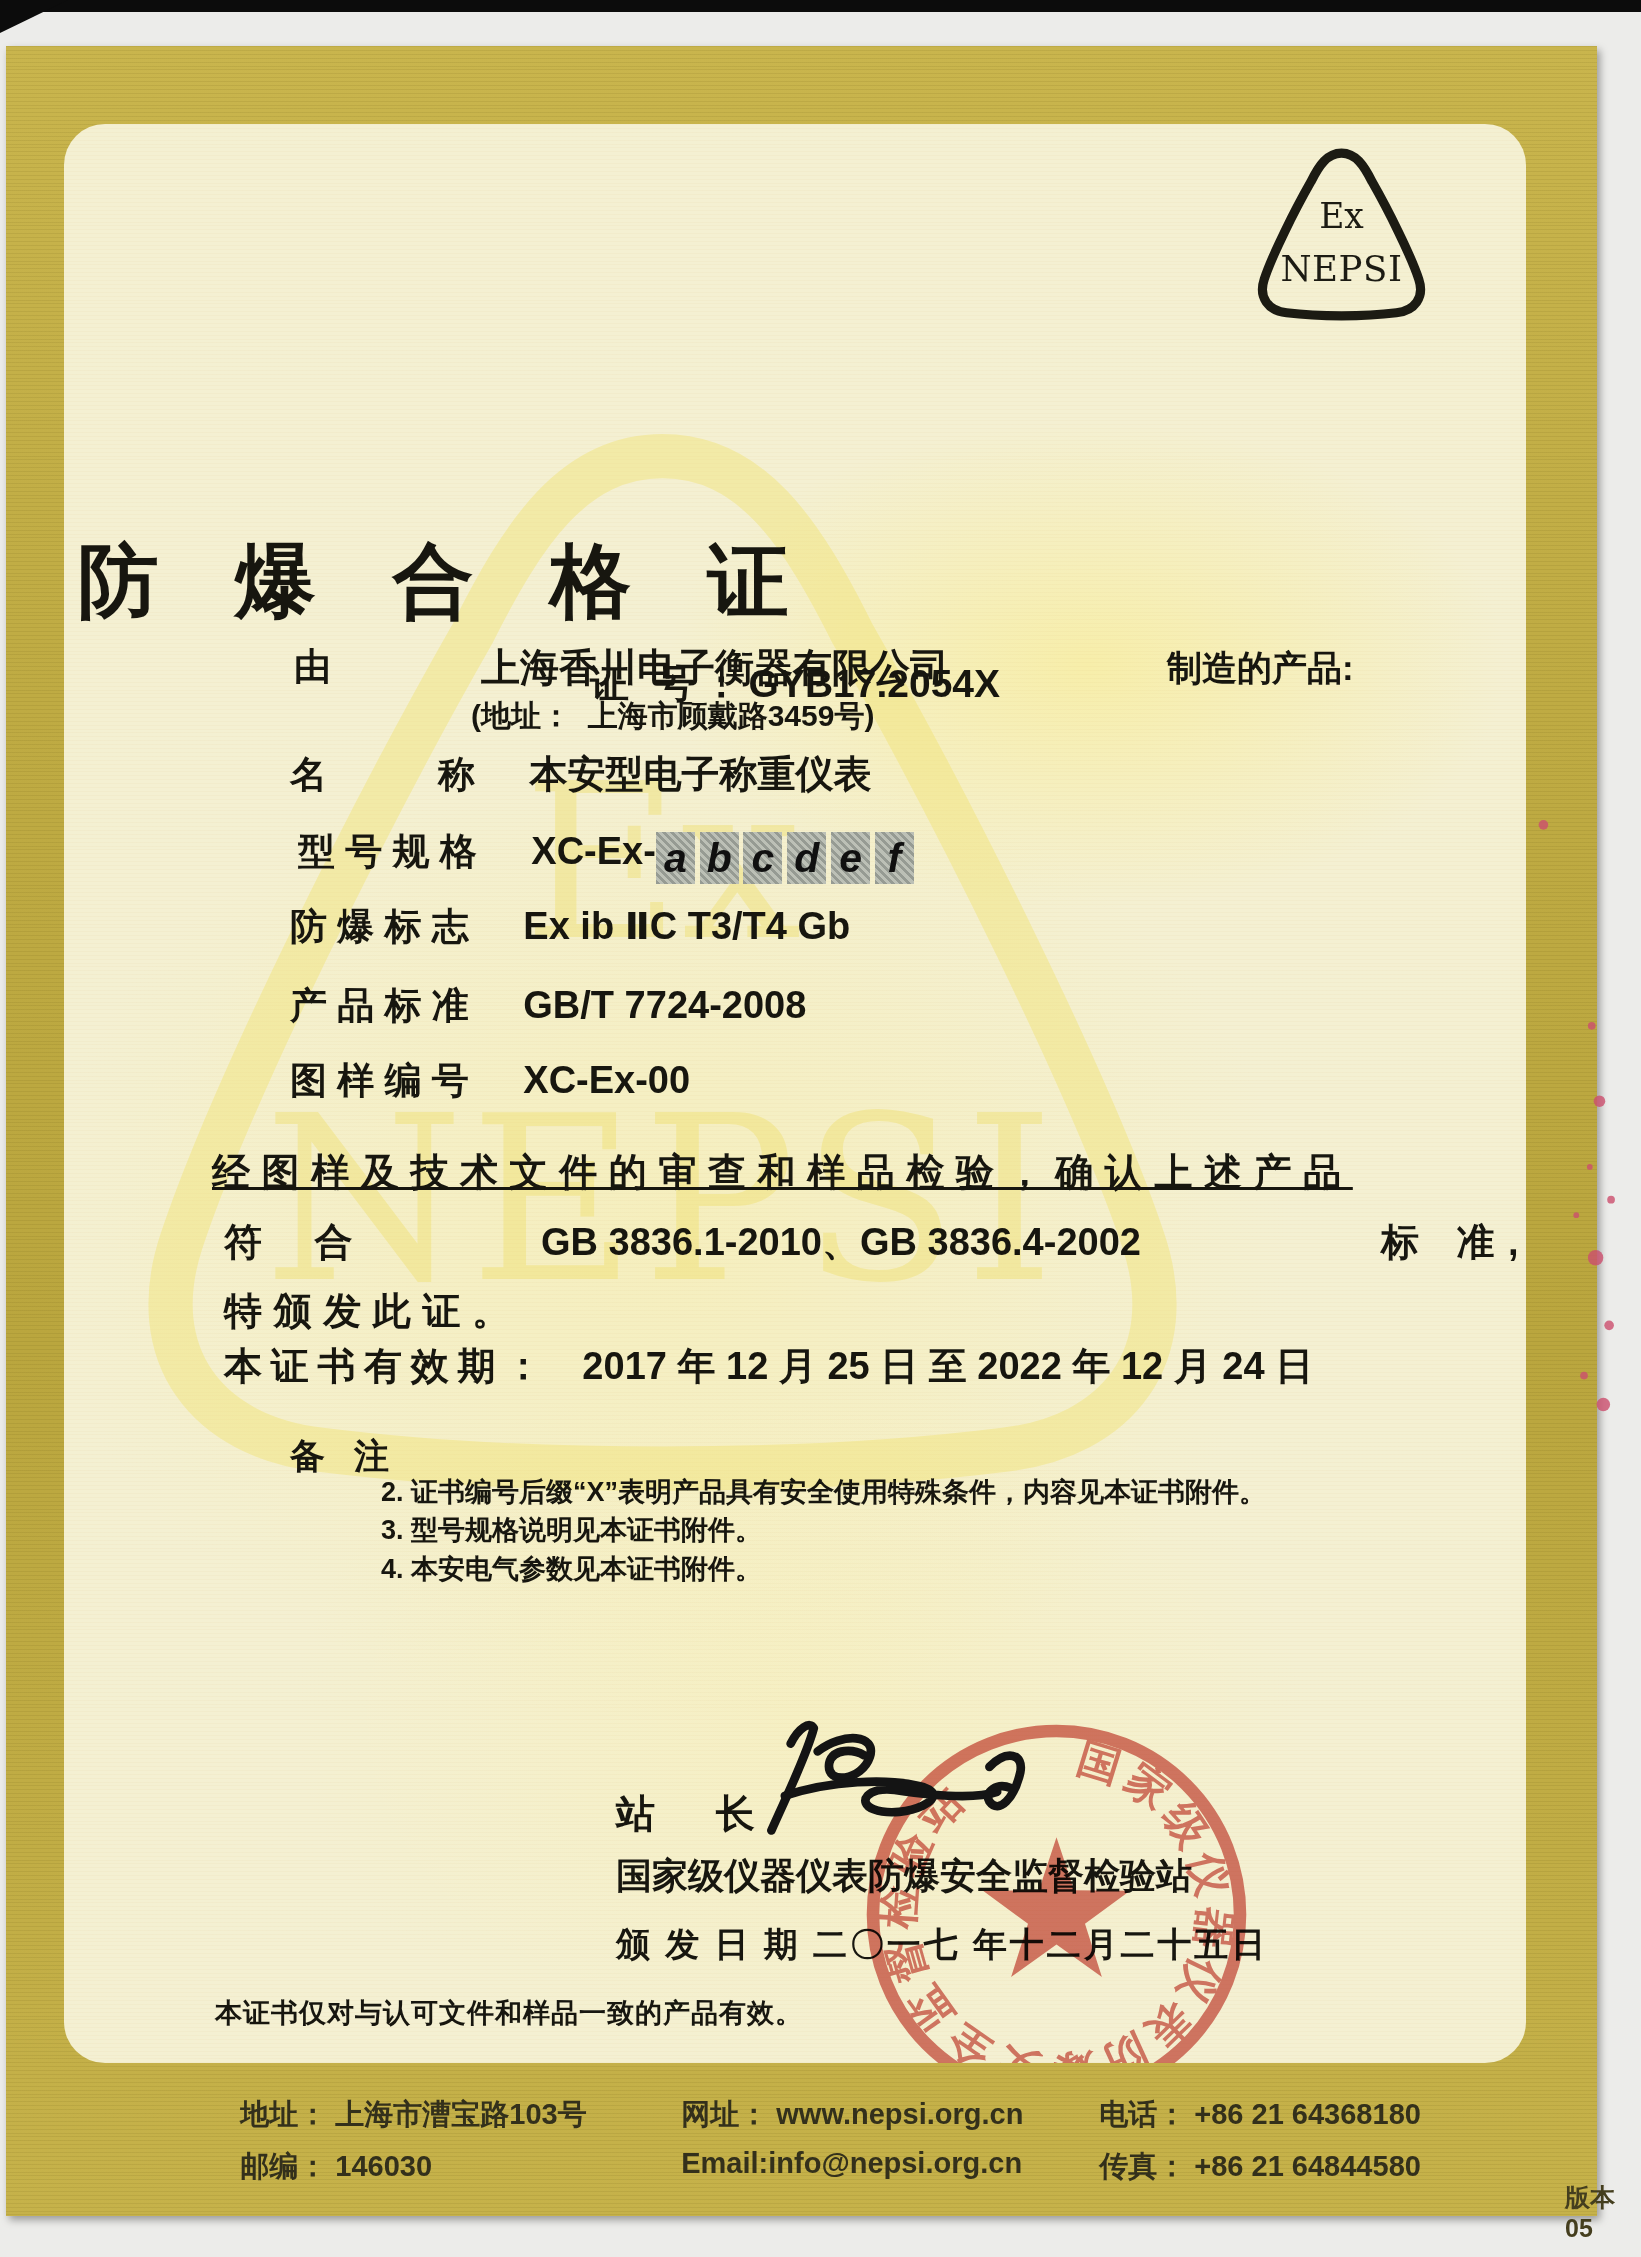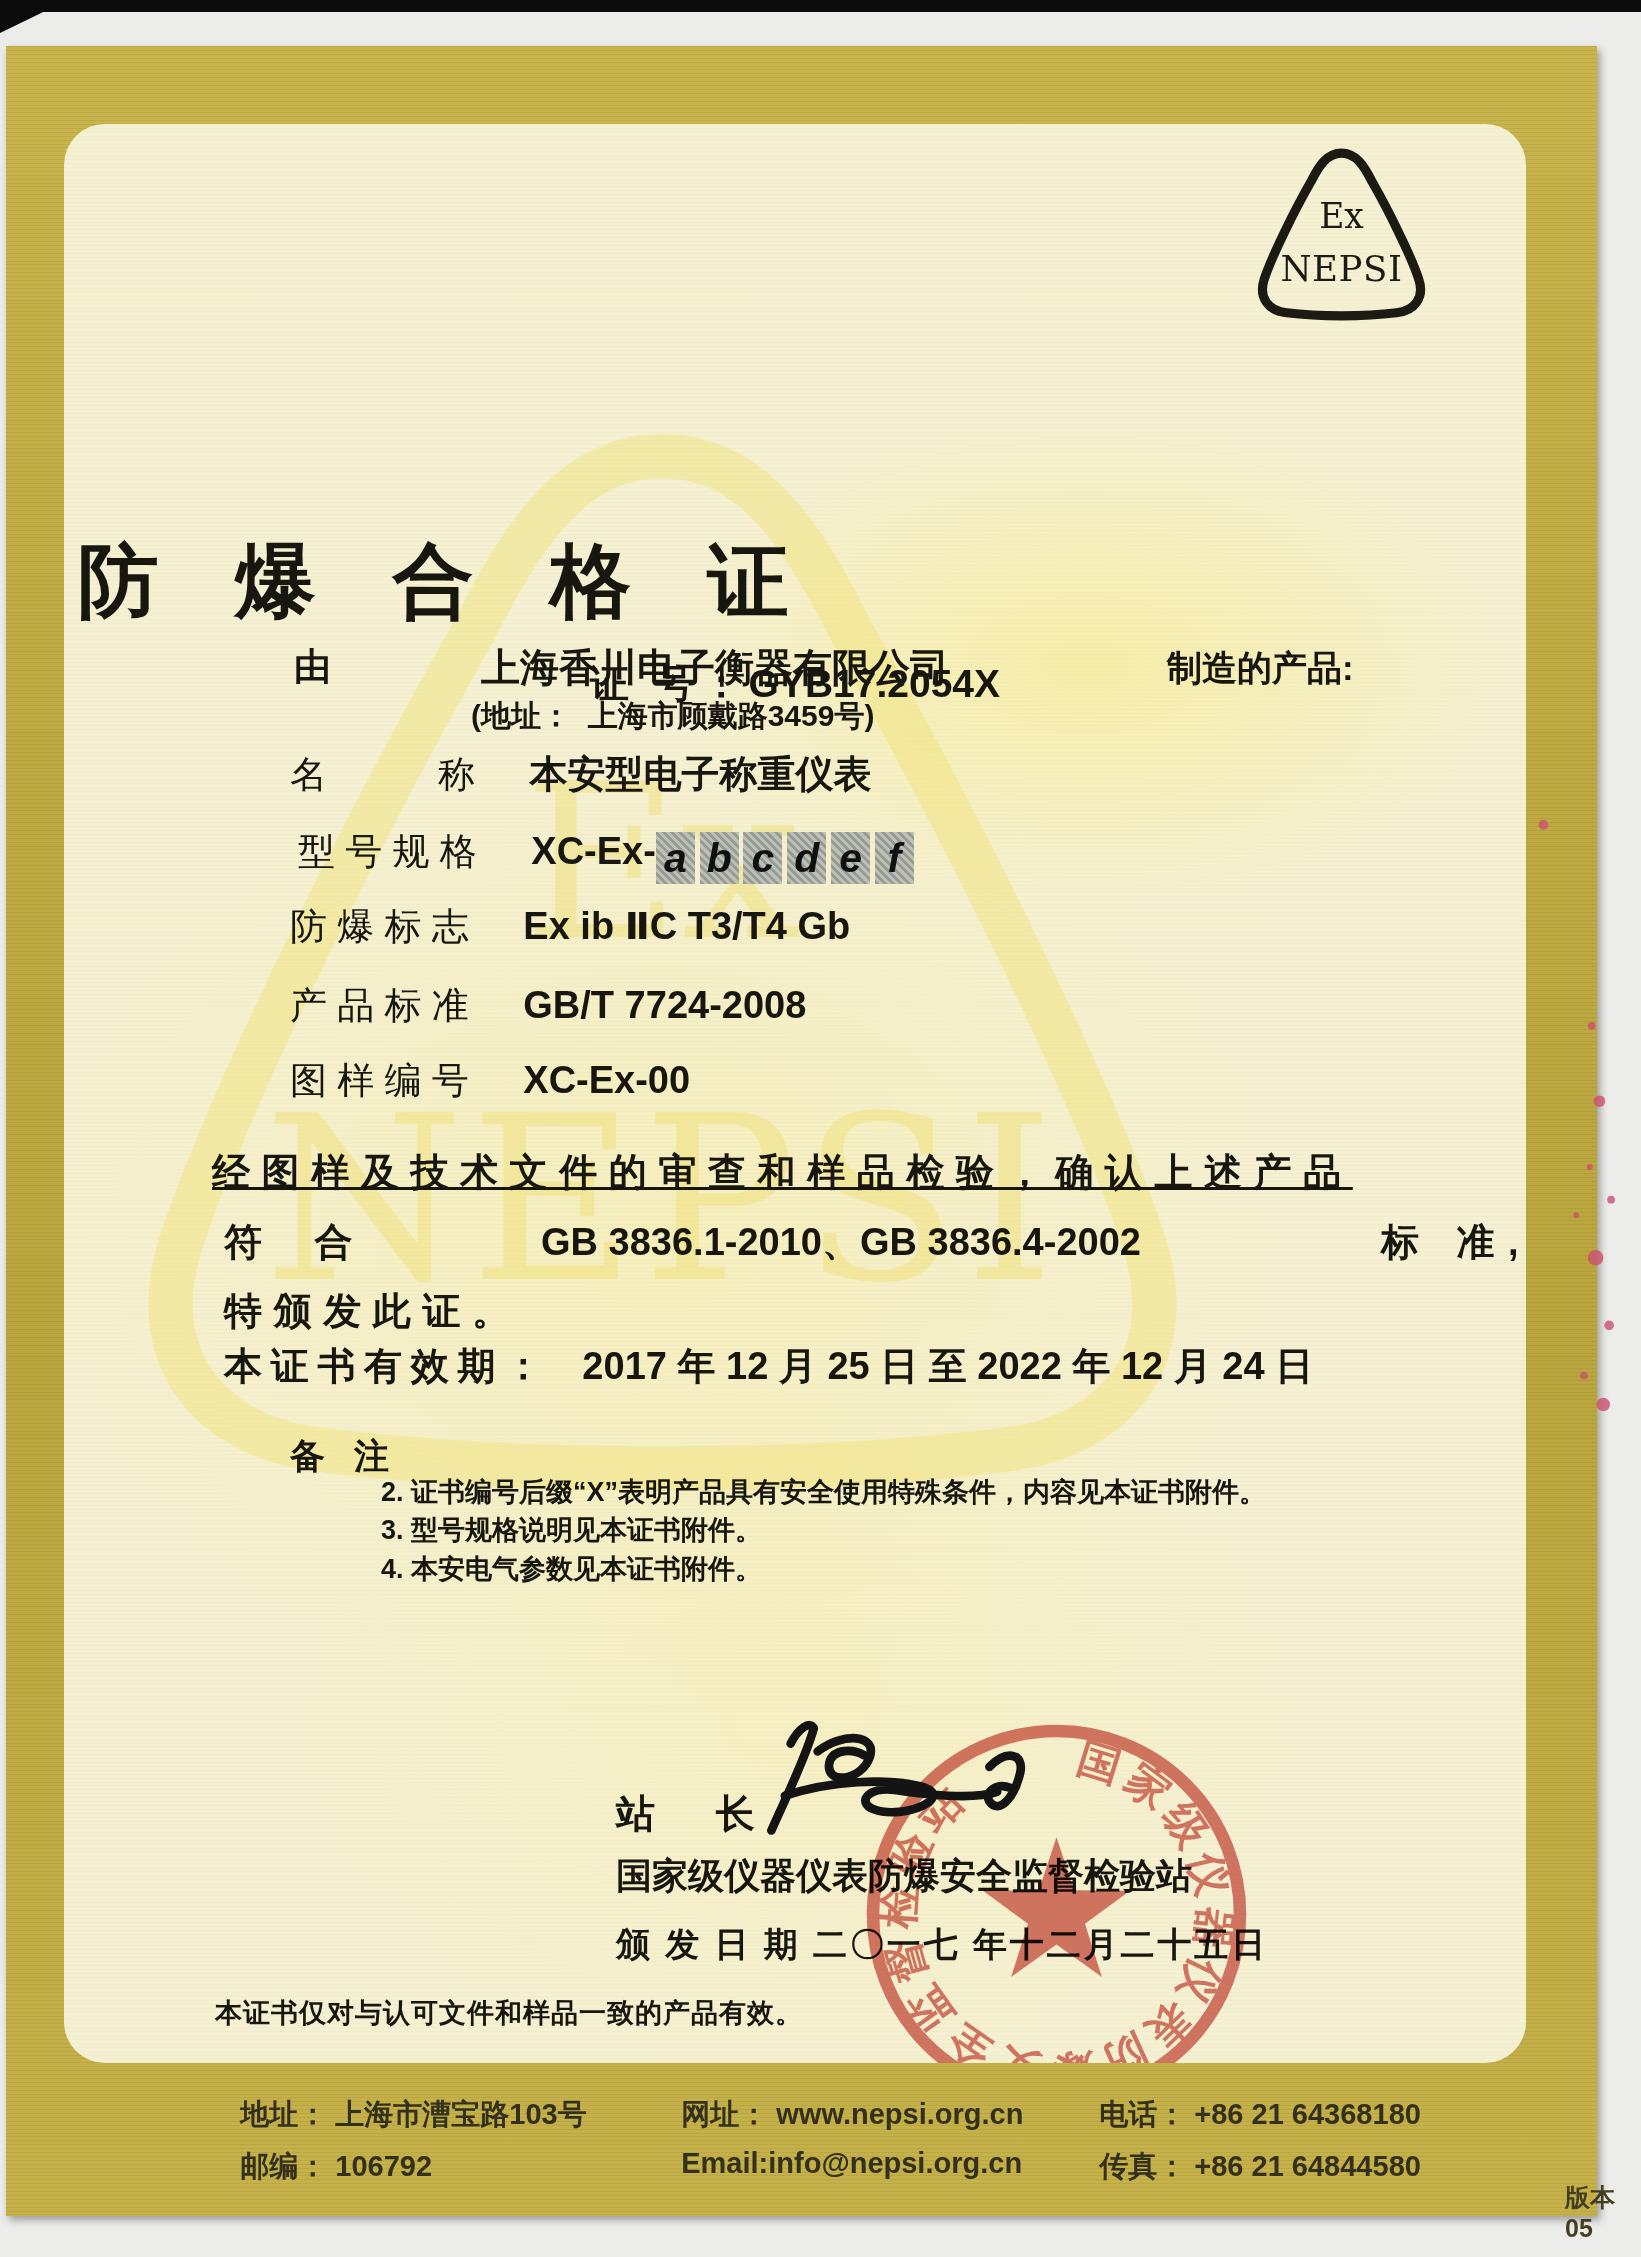--- a/index.html
+++ b/index.html
@@ -30,21 +30,21 @@
       radial-gradient(869px 676px at 599px 1110px, rgba(248,236,150,.35), rgba(248,236,150,0) 72%),
       radial-gradient(676px 483px at 734px 1593px, rgba(250,238,160,.30), rgba(250,238,160,0) 75%),
       #f4f0d2;
     overflow:hidden;
   }
   .b{font-weight:bold;}
   .sb{font-weight:600;}
   .title{left:0;top:404px;width:1462px;text-align:left;font-size:81px;font-weight:bold;letter-spacing:27px;padding-left:13.5px;}
   .certno{left:0;top:533px;width:1462px;text-align:center;font-size:39px;font-weight:bold;}
   .certno .lab{letter-spacing:7.7px;}
-  .row-label{display:inline-block;font-size:37px;font-weight:normal;white-space:pre;text-align:right;}
+  .row-label{display:inline-block;font-size:37px;font-weight:bold;white-space:pre;text-align:right;}
   .val{font-size:38px;font-weight:bold;white-space:pre;}
   .masked-letter{
     display:inline-flex;align-items:center;justify-content:center;
     width:39px;height:52px;margin-right:4.8px;vertical-align:-7.7px;
     background:repeating-linear-gradient(45deg,#969b93 0 2.9px,#bcc0b6 2.9px 5.8px);
     font-style:italic;font-weight:bold;font-size:41px;color:#101010;
   }
   .stmt{font-size:38px;font-weight:bold;letter-spacing:11.6px;white-space:pre;}
   .note-item{font-size:27px;font-weight:600;white-space:pre;}
   .footer-lab{font-weight:bold;}
@@ -157,21 +157,21 @@
         <path d="M36,92 C84,76 142,74 176,82 C216,92 160,118 128,106 C110,99 122,82 150,86 C190,92 232,96 256,88"></path>
         <path d="M248,62 C266,44 284,48 280,68 C274,94 258,112 248,98 C242,88 256,78 270,84"></path>
       </g>
     </svg>
   </div>
 
   <div class="abs footer-row" style="left:208px;top:2062px;">
     <span class="footer-lab">地址：</span><span> </span><span>上海市漕宝路103号</span>
   </div>
   <div class="abs footer-row" style="left:208px;top:2114px;">
-    <span class="footer-lab">邮编：</span><span> </span><span>106792</span>
+    <span class="footer-lab">邮编：</span><span> </span><span>146030</span>
   </div>
   <div class="abs footer-row" style="left:649px;top:2062px;">
     <span class="footer-lab">网址：</span><span> </span><span>www.nepsi.org.cn</span>
   </div>
   <div class="abs footer-row" style="left:649px;top:2114px;">
     <span class="footer-lab">Email:</span><span>info@nepsi.org.cn</span>
   </div>
   <div class="abs footer-row" style="left:1067px;top:2062px;">
     <span class="footer-lab">电话：</span><span> </span><span>+86 21 64368180</span>
   </div>

